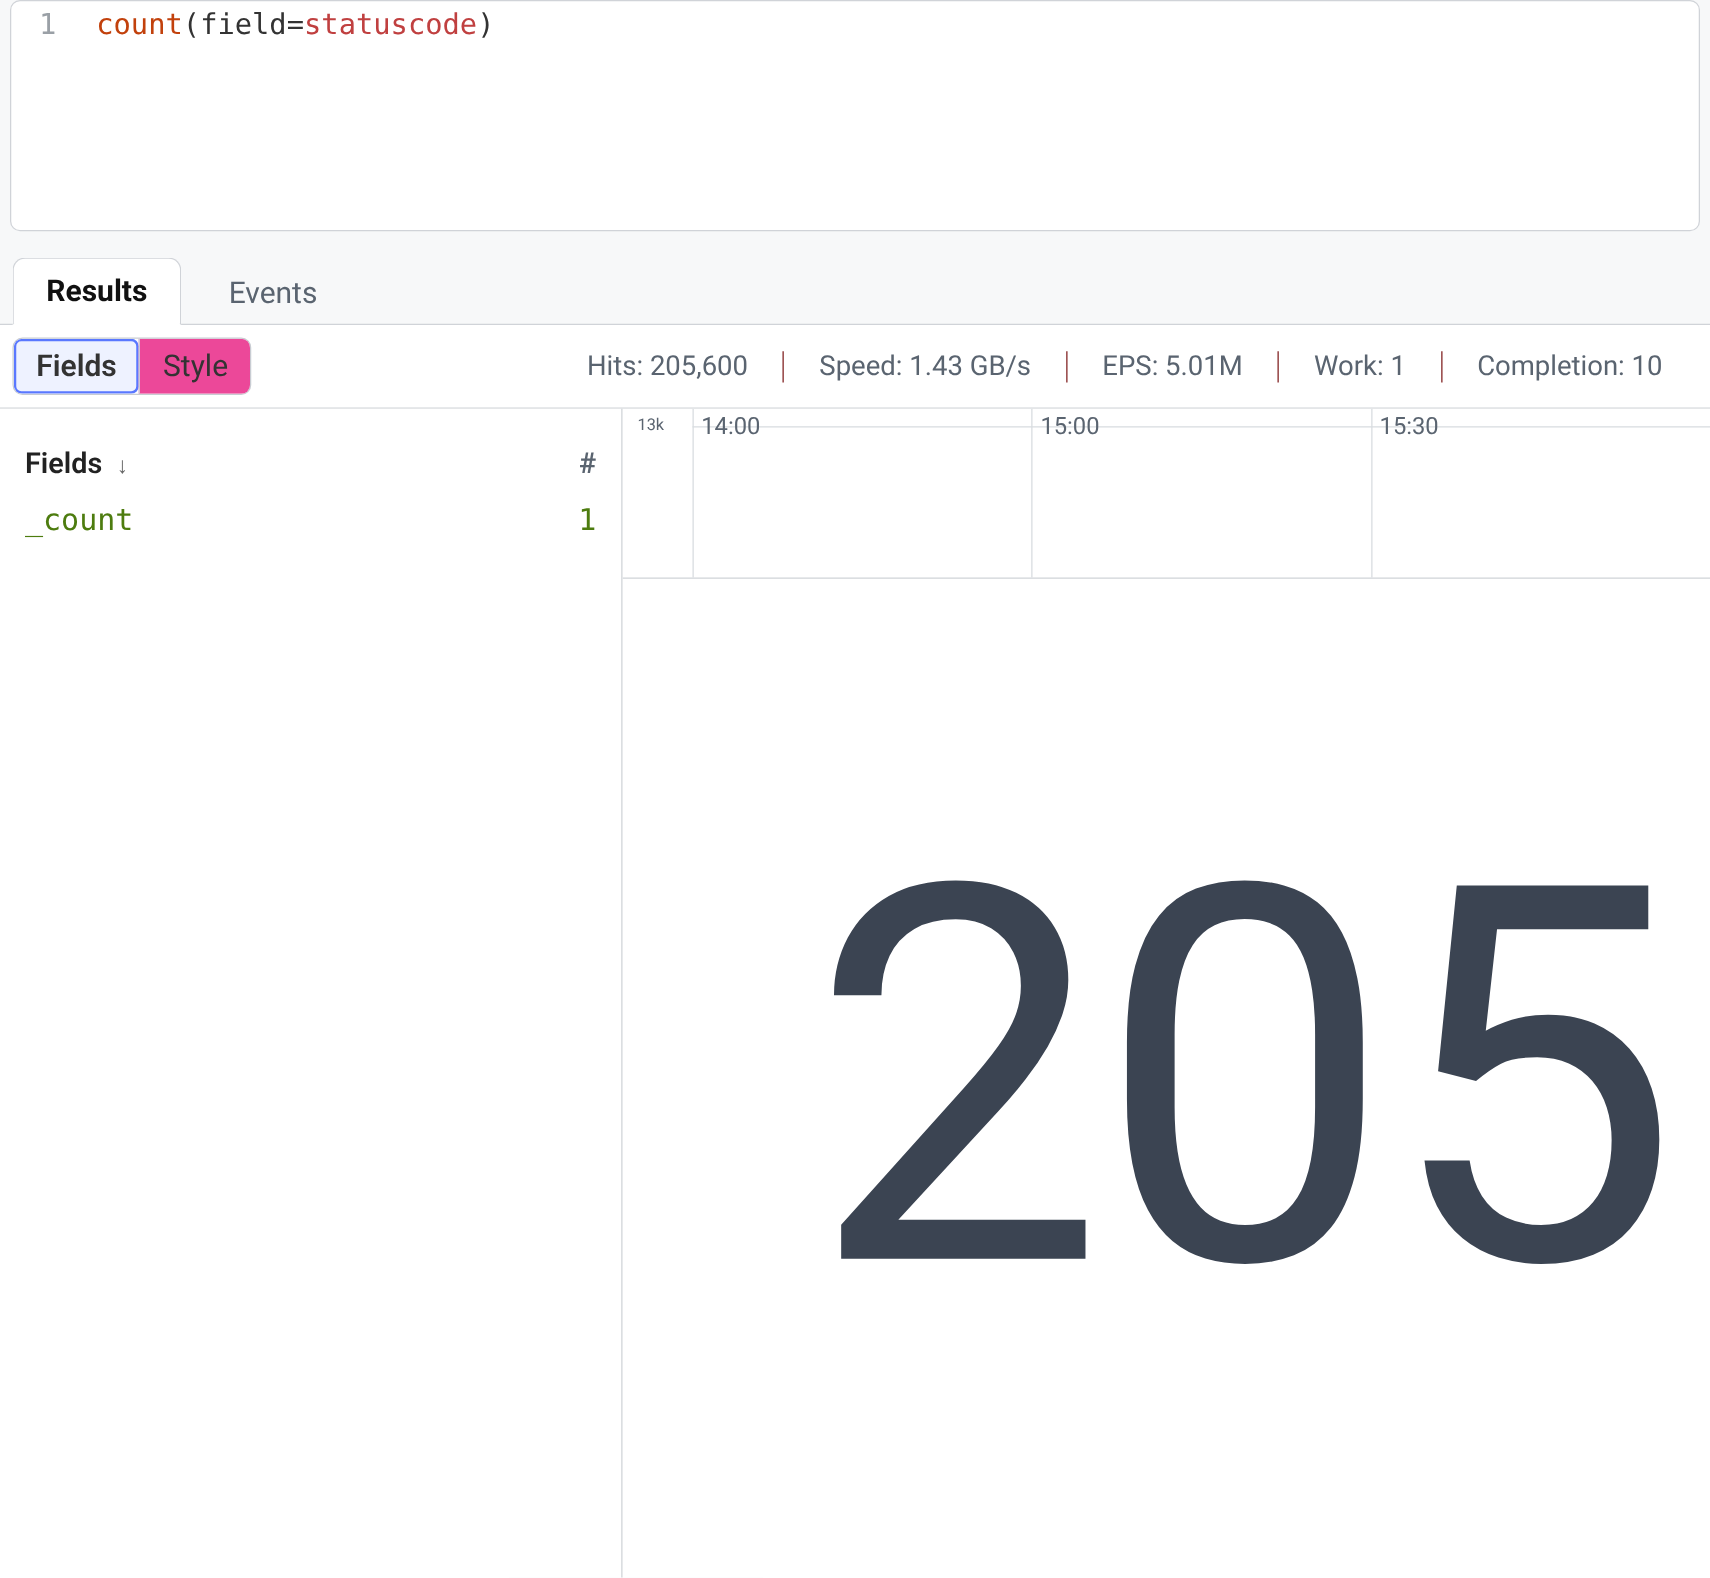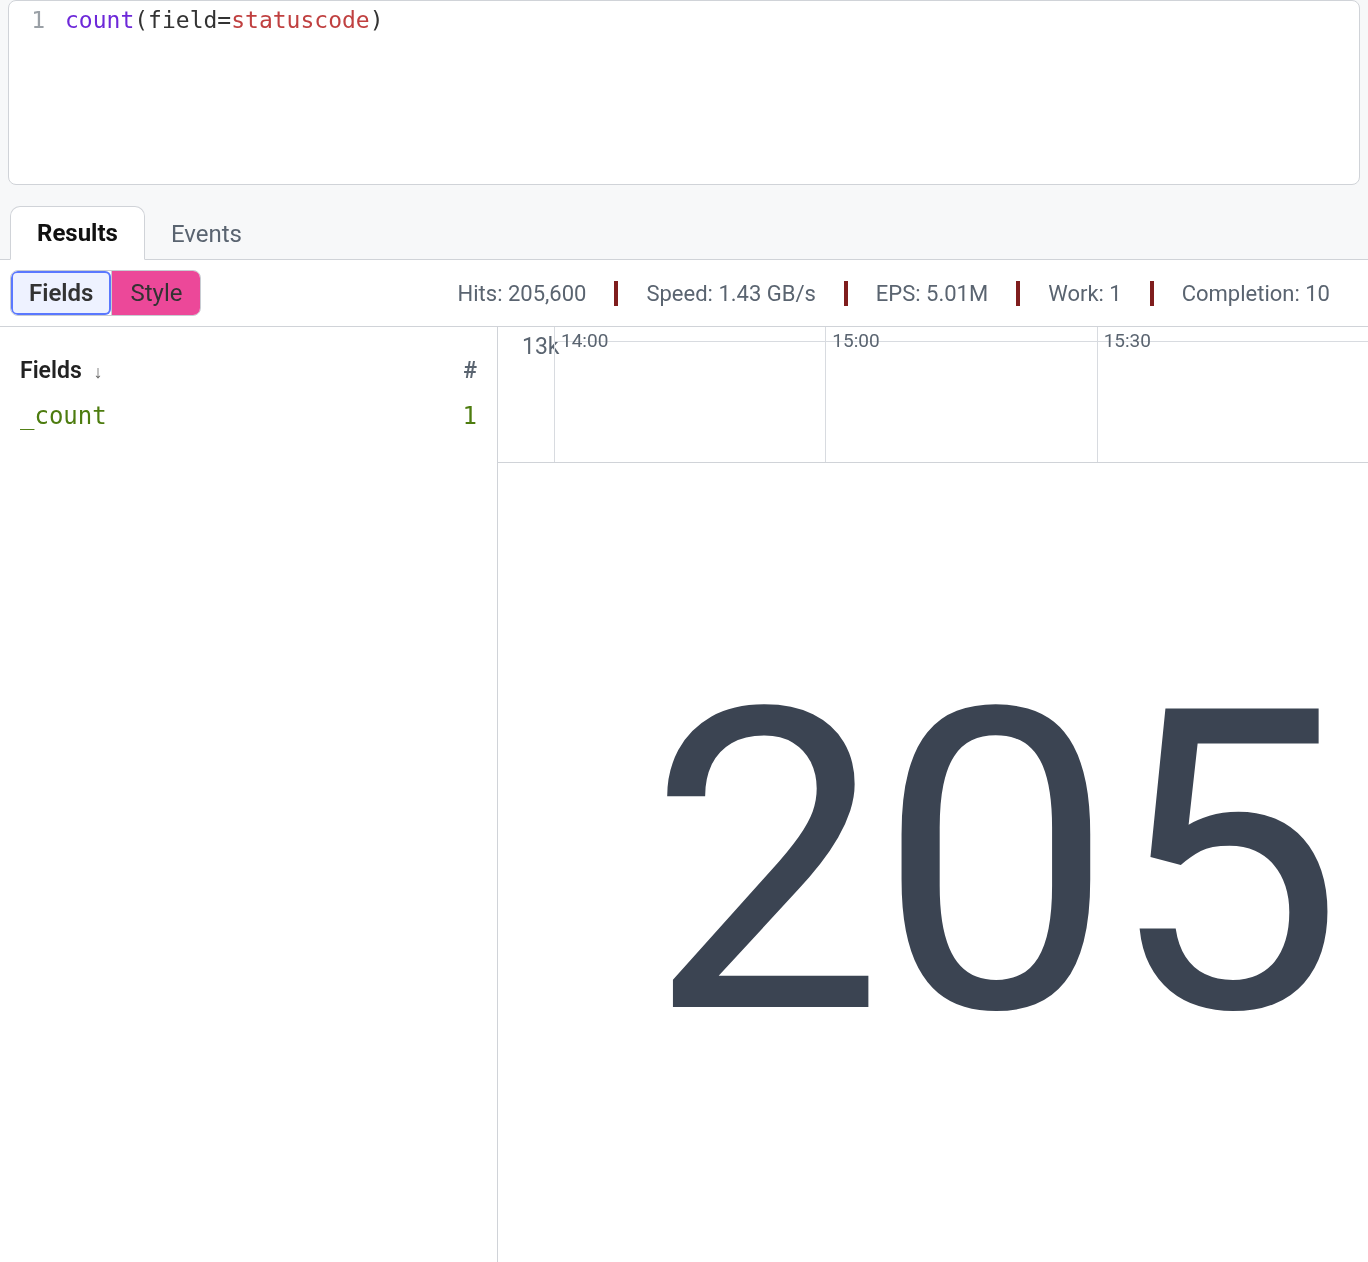--- a/index.html
+++ b/index.html
@@ -27,30 +27,30 @@
       font-size: 23px;
       padding: 0 16px;
     }
     .line-num {
       color: #9aa0a6;
       width: 40px;
       text-align: right;
       padding-right: 20px;
       user-select: none;
     }
-    .tok-func { color: #6d28d9; }
+    .tok-func { color: #c2410c; margin-left: 12px; }
     .tok-plain { color: #333; }
     .tok-arg { color: #c04040; }
 
     .tabs-row {
       display: flex;
       align-items: flex-end;
       padding: 0 10px;
       border-bottom: 1px solid #d0d3d8;
-      gap: 0;
+      gap: 12px;
       position: relative;
     }
     .tab {
       padding: 12px 26px;
       font-size: 24px;
       color: #5a6470;
       cursor: pointer;
       position: relative;
       top: 1px;
     }
@@ -91,21 +91,21 @@
     .pill.active {
       background: #eef2ff;
       box-shadow: inset 0 0 0 2px #5a78ff;
       border-radius: 6px;
       font-weight: 600;
     }
     .stat {
       padding: 0 28px;
       white-space: nowrap;
     }
-    .stat + .stat { border-left: 4px solid #7f1d1d; }
+    .stat + .stat { border-left: 1px solid #7f1d1d; }
 
     .main-split {
       display: flex;
       height: calc(100% - 185px - 20px - 54px - 66px);
       background: #fff;
     }
     .fields-panel {
       width: 498px;
       border-right: 1px solid #d0d3d8;
       padding: 18px 20px;
@@ -140,23 +140,22 @@
     .timeline {
       height: 136px;
       border-bottom: 1px solid #d0d3d8;
       position: relative;
       padding-left: 56px;
     }
     .timeline .ylab {
       position: absolute;
       left: 12px;
       top: 6px;
-      font-size: 23px;
-      color: #5a6470;
-      margin-left: 12px;
+      font-size: 13px;
+      color: #5a6470;
     }
     .timeline-grid {
       position: relative;
       height: 100%;
       display: flex;
     }
     .tick {
       position: relative;
       flex: 1;
       border-left: 1px solid #d8dbe0;

